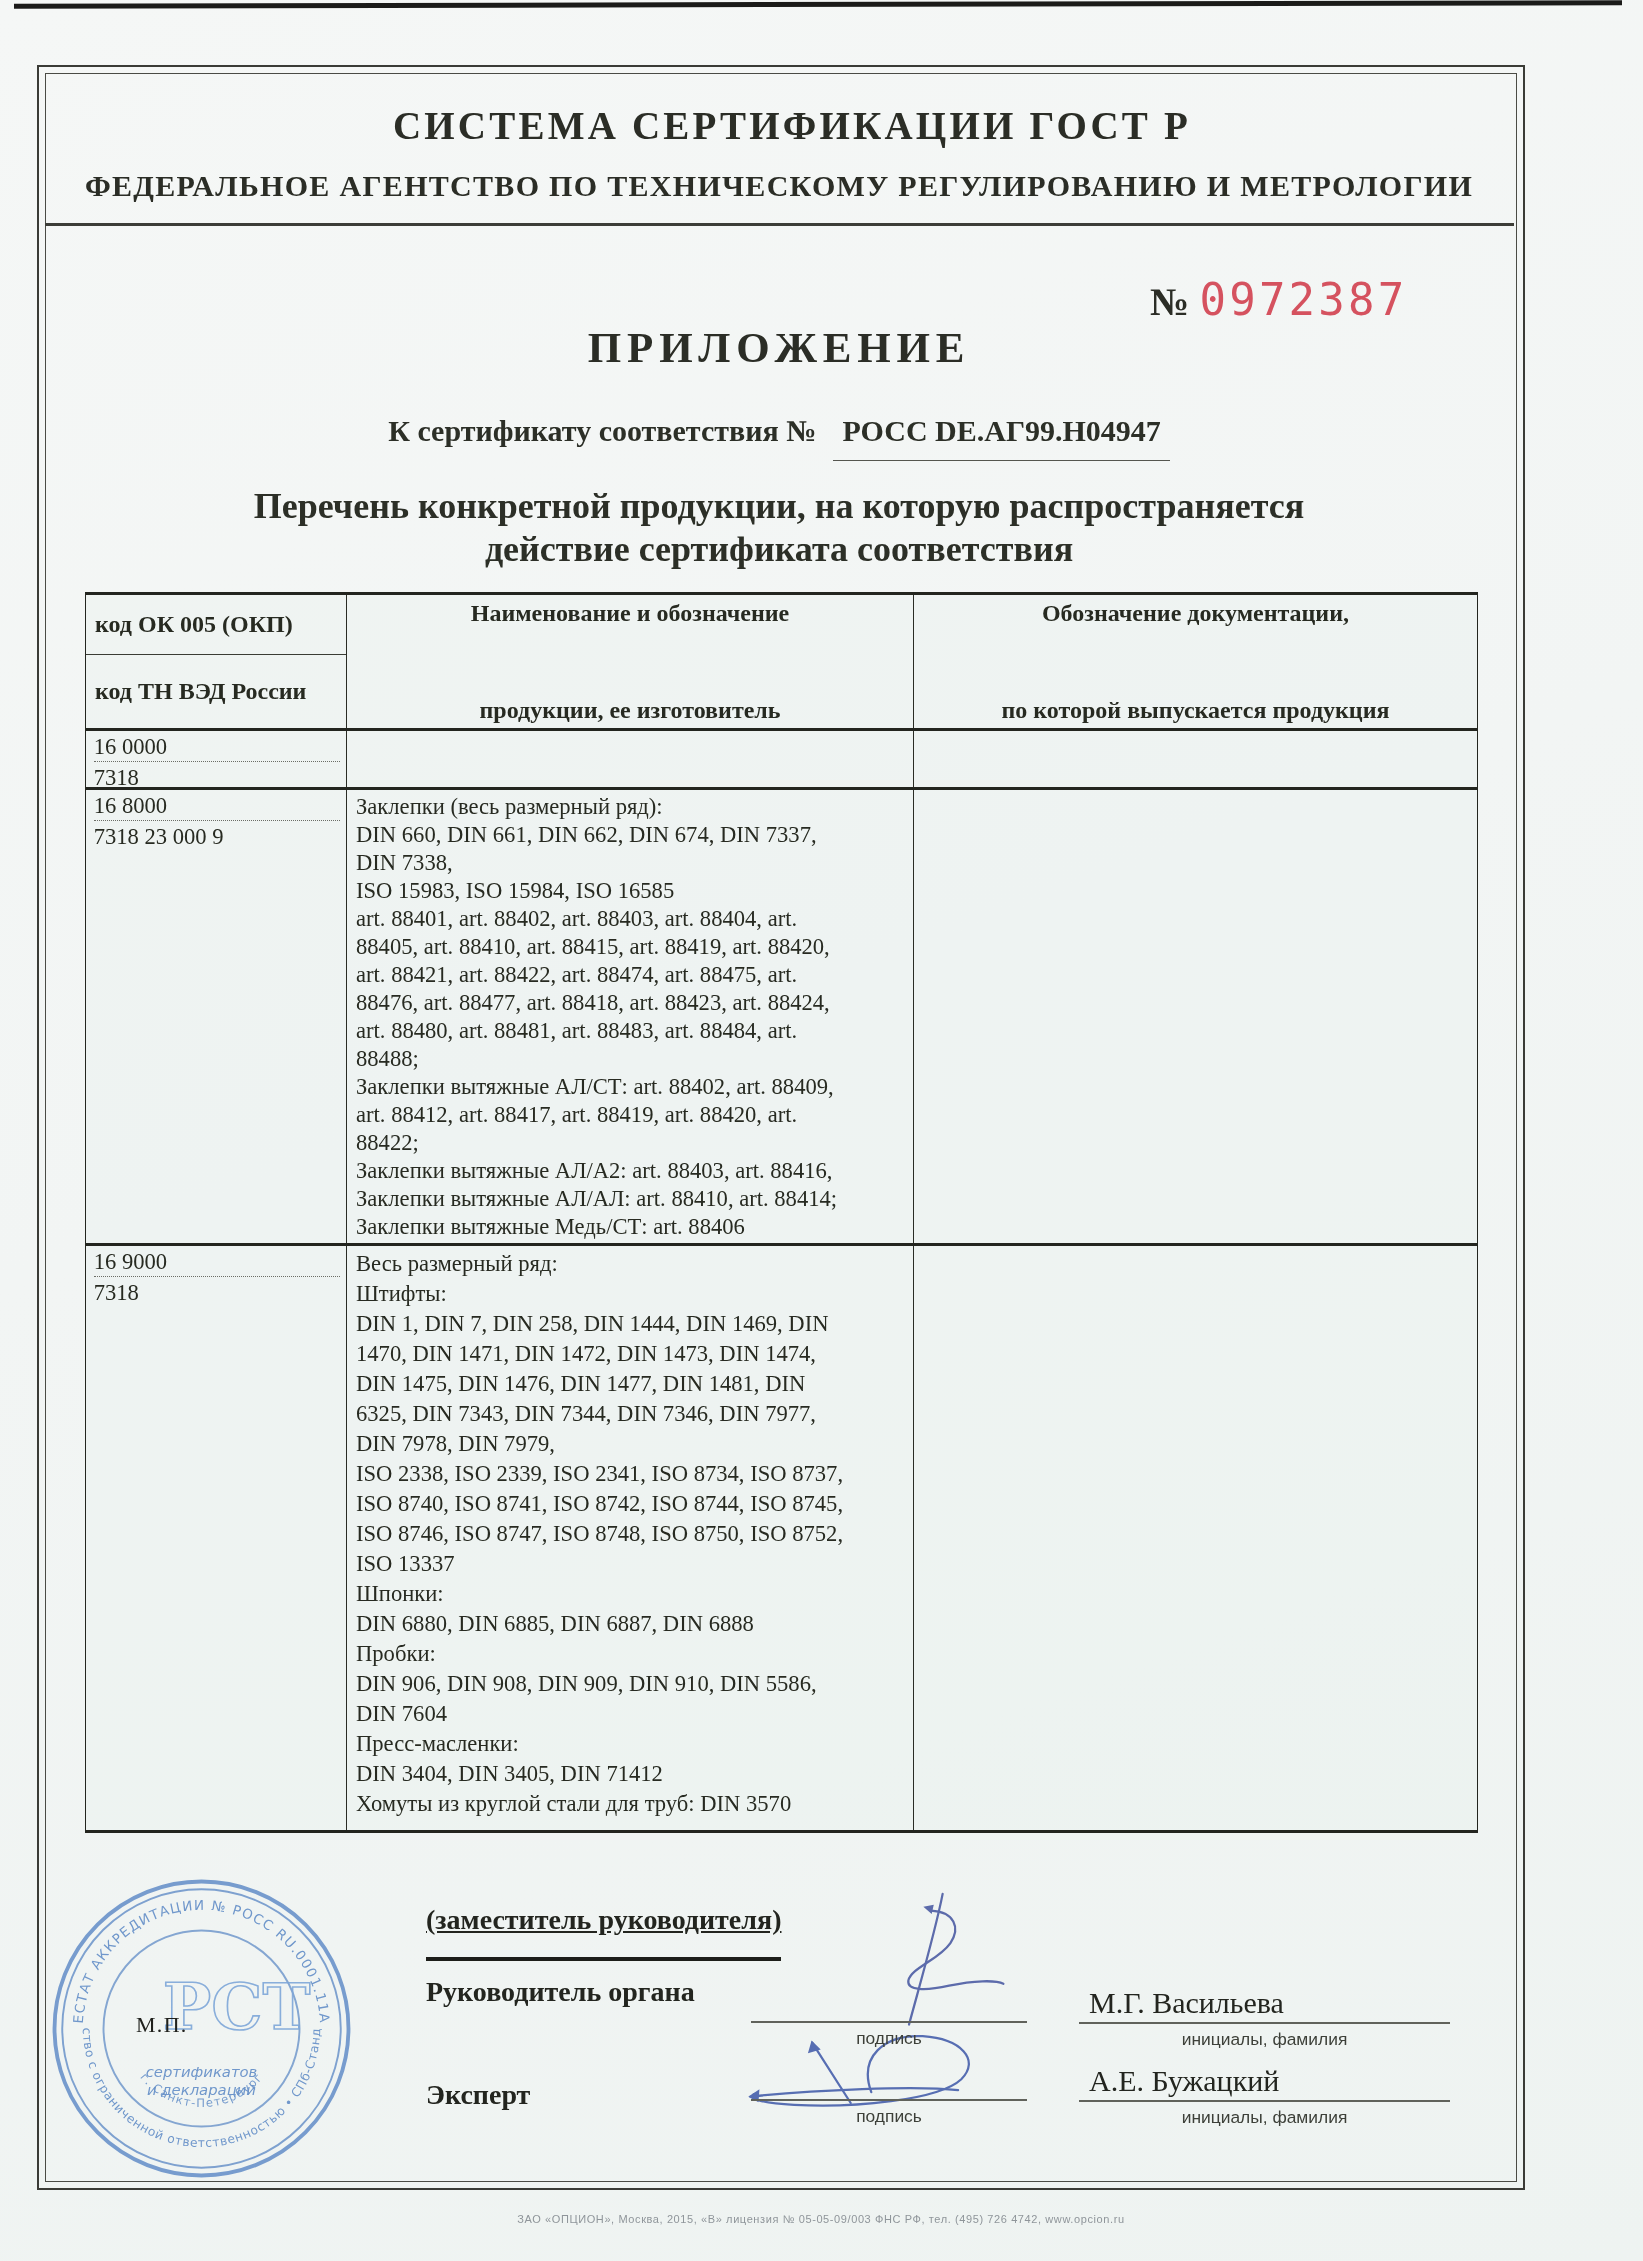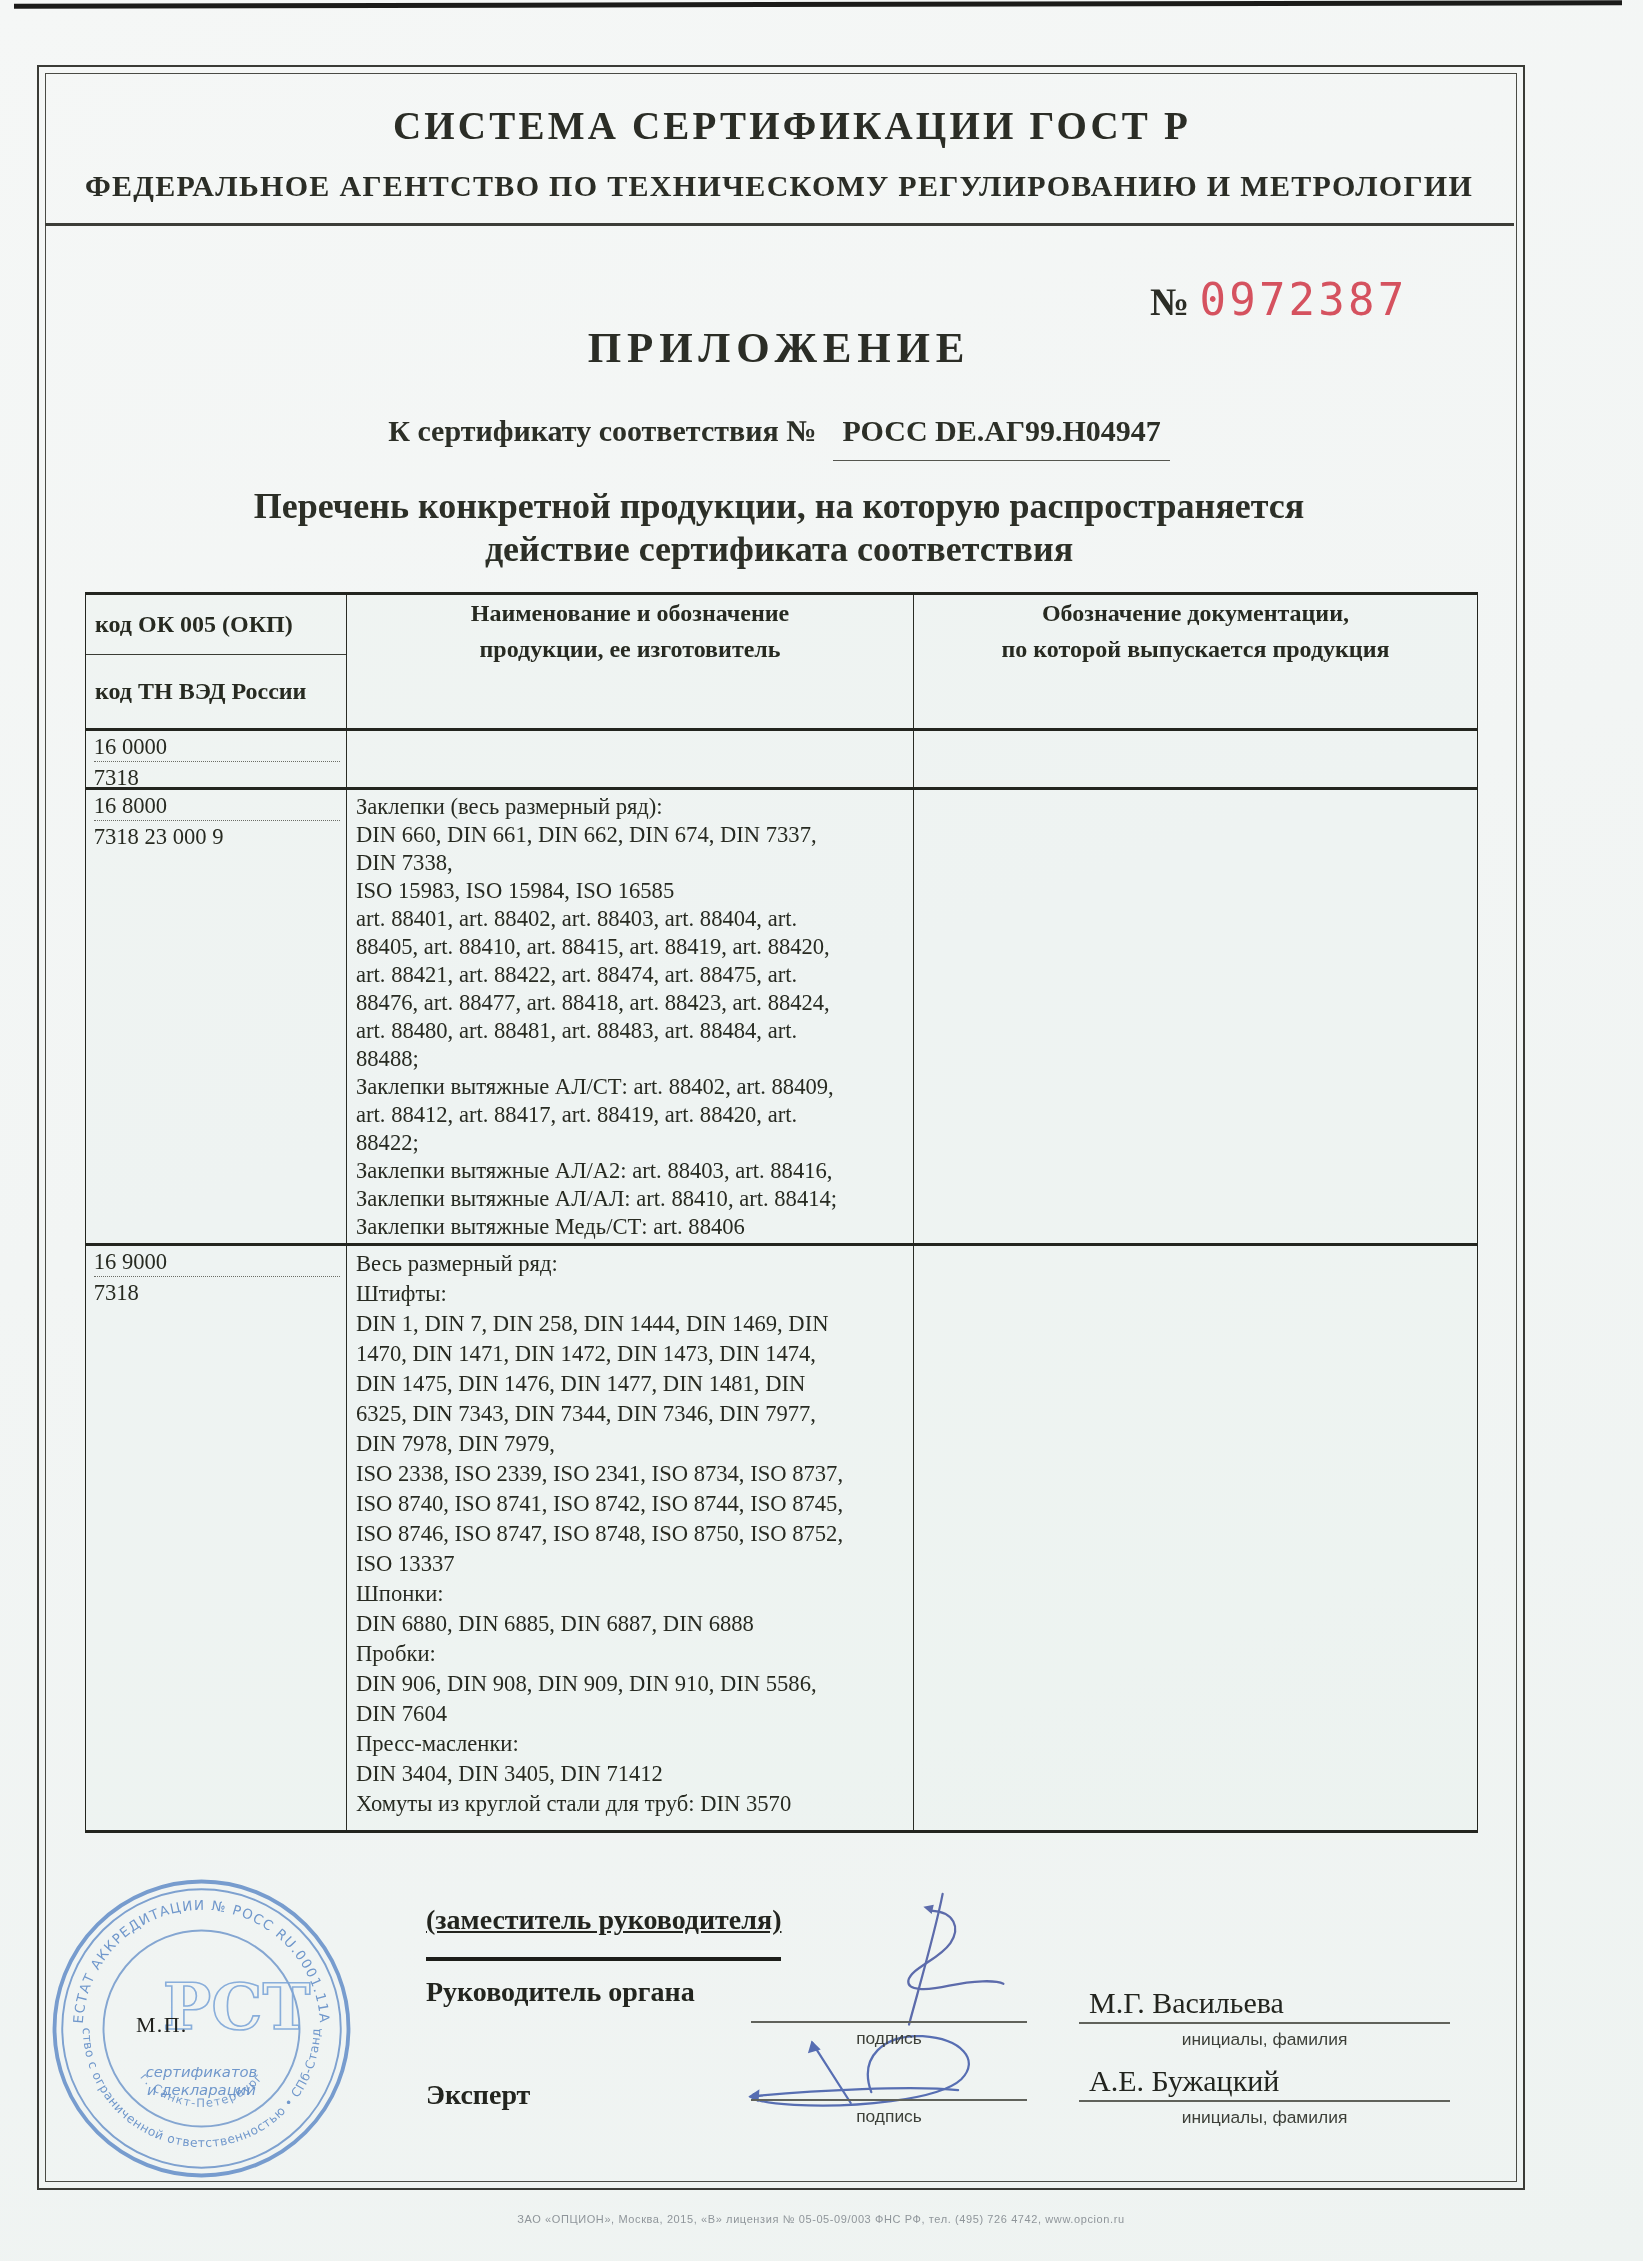--- a/index.html
+++ b/index.html
@@ -62,21 +62,21 @@
   .trow:last-child{border-bottom:none;}
   .c1{width:261px;box-sizing:border-box;border-right:1.9px solid #2a2c25;}
   .c2{width:567px;box-sizing:border-box;border-right:1.9px solid #2a2c25;}
   .c3{flex:1;box-sizing:border-box;}
   .thead{height:136px;}
   .thead .c1{display:flex;flex-direction:column;font-size:24px;font-weight:bold;}
   .thead .c1 .h-top{height:59px;display:flex;align-items:center;padding-left:9px;box-sizing:border-box;}
   .thead .c1 .h-div{border-top:1.9px solid #3a3c35;}
   .thead .c1 .h-bot{flex:1;display:flex;align-items:center;padding-left:9px;}
   .thead .c2,.thead .c3{
-    display:flex;flex-direction:column;justify-content:flex-start;align-items:center;
+    display:flex;flex-direction:column;justify-content:space-between;align-items:center;
     font-size:24px;font-weight:bold;line-height:36px;text-align:center;
   }
   .row-a{height:59px;}
   .row-b{height:456px;}
   .row-c{height:584px;}
   .code-cell{padding:2.6px 6.5px 0 7.7px;font-size:22.6px;line-height:26px;}
   .code-div{border-top:1.9px dotted #6b6d66;margin:1.9px 0 2.6px 0;}
   .prod{padding:3.2px 6.5px 0 9px;font-size:22.6px;}
   .row-b .prod{line-height:28px;}
   .row-c .prod{line-height:30px;}

